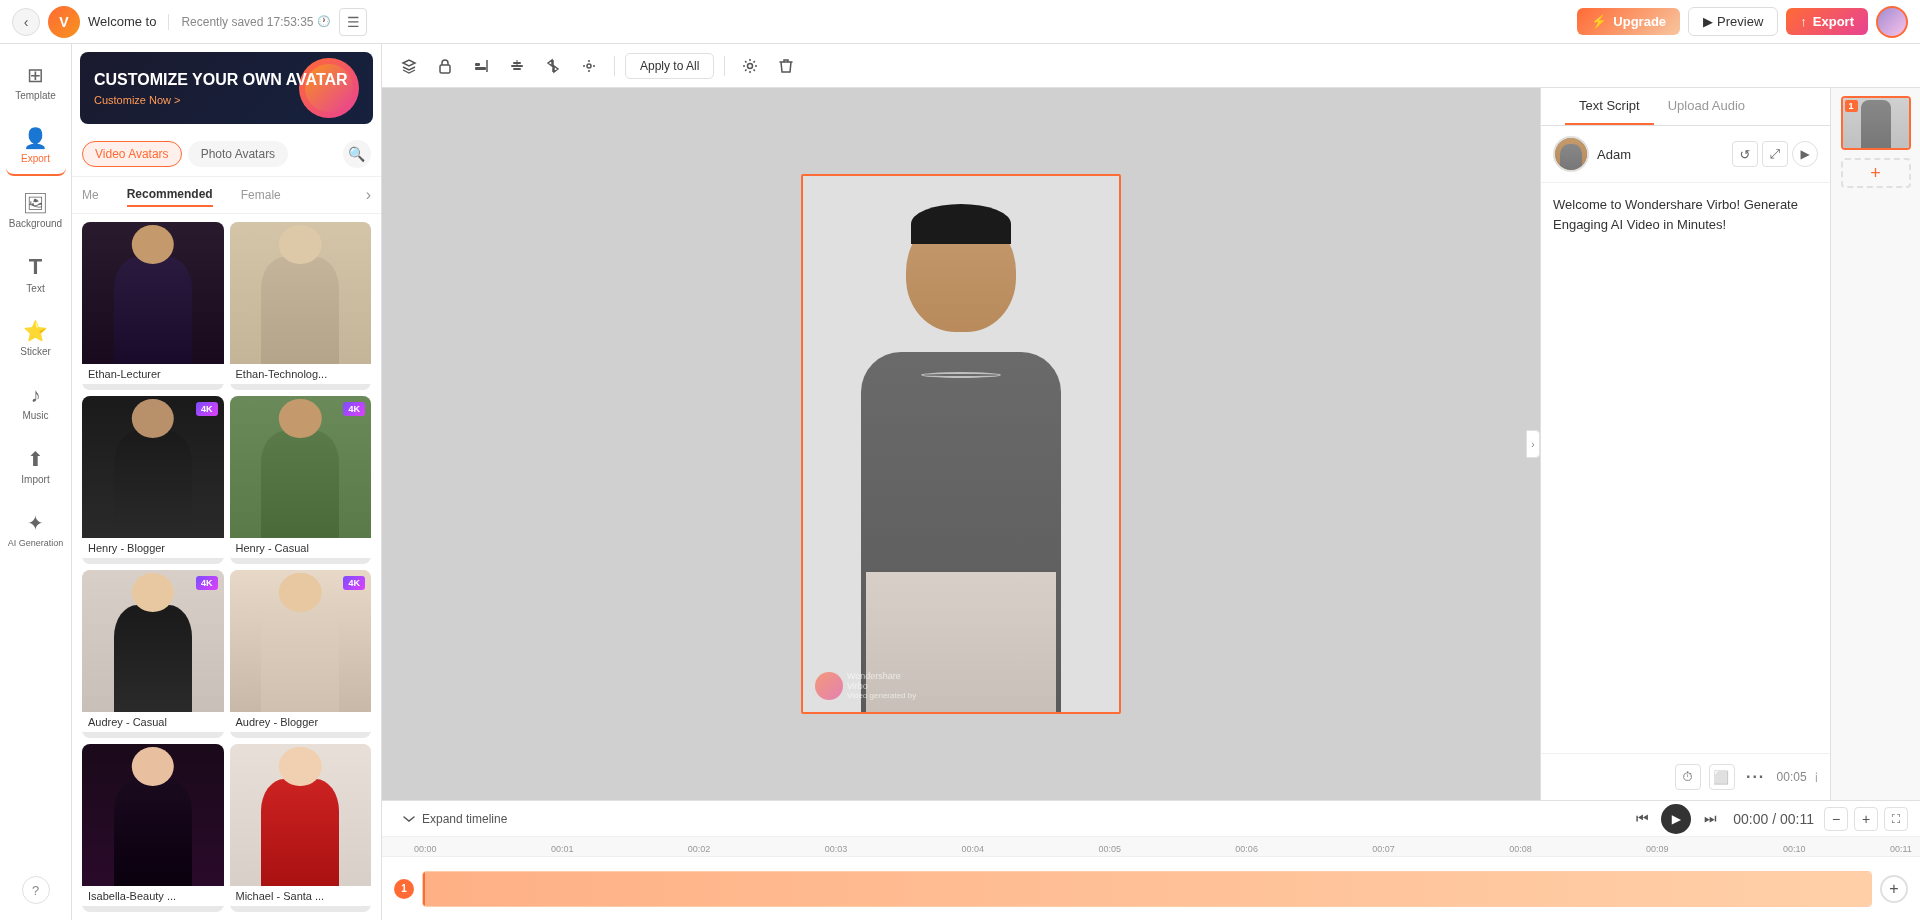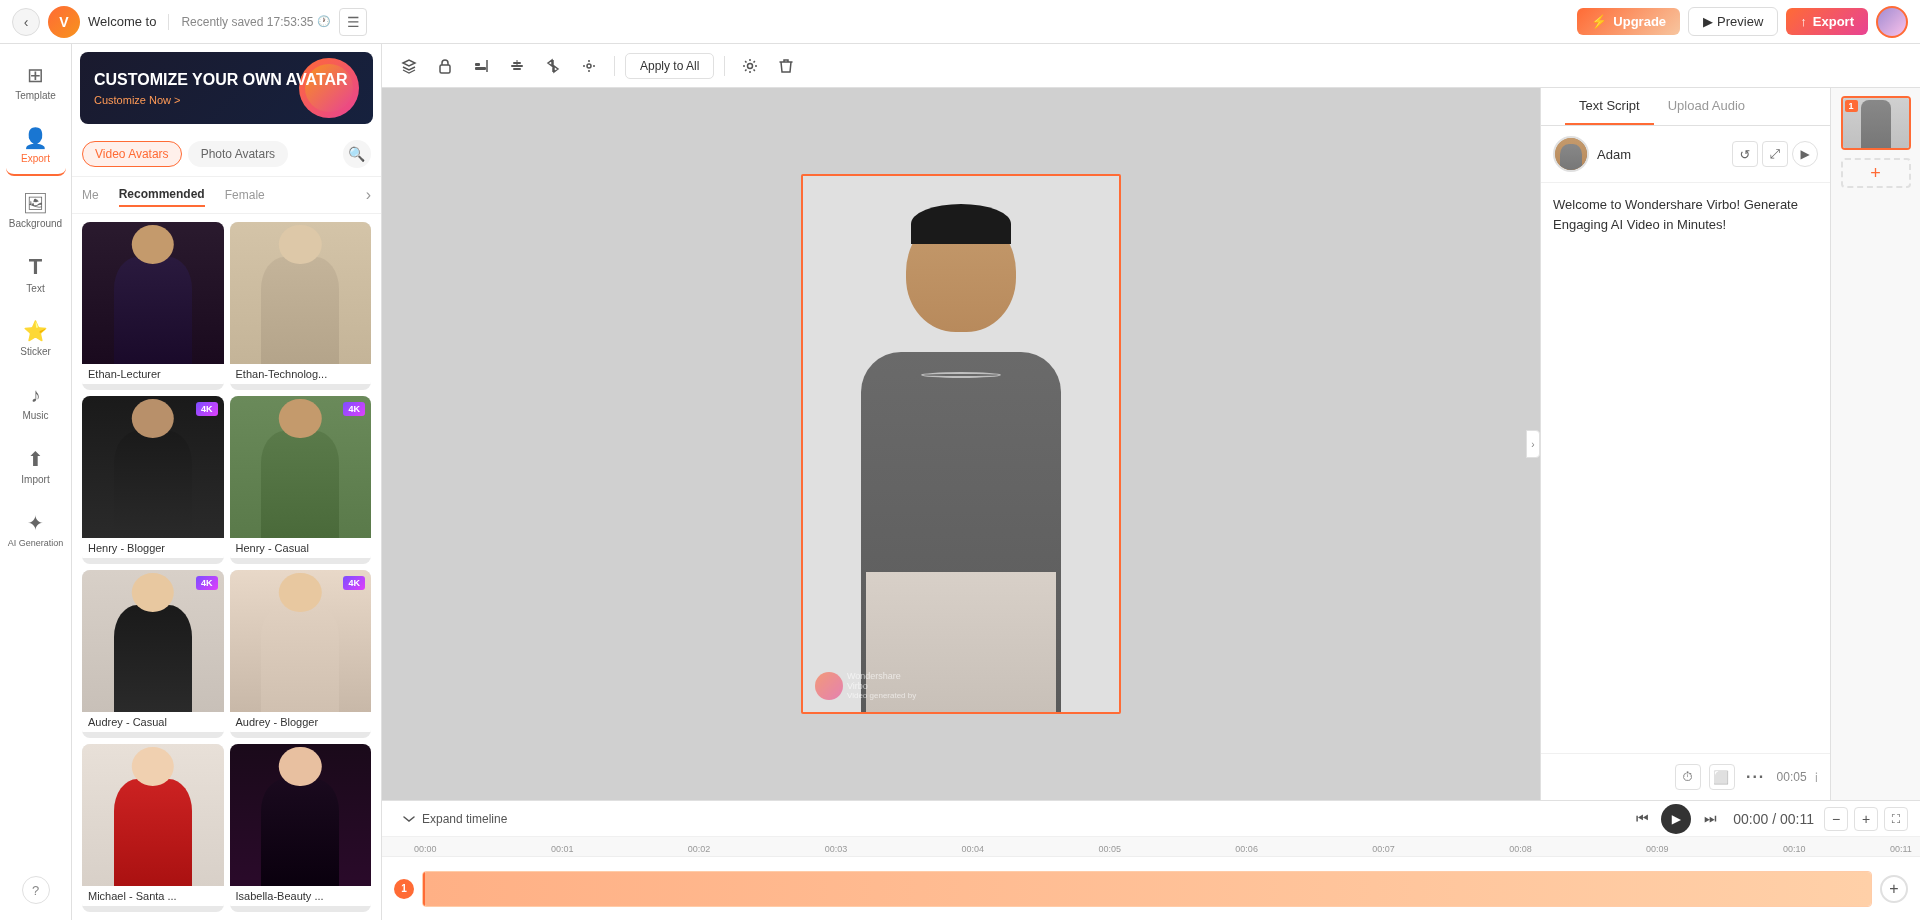--- a/index.html
+++ b/index.html
@@ -207,21 +207,21 @@
       cursor: pointer;
       color: #666;
       font-size: 14px;
     }
 
     
     .filter-tabs {
       display: flex;
       align-items: center;
       padding: 6px 10px;
-      gap: 20px;
+      gap: 28px;
       border-bottom: 1px solid #f0f0f0;
     }
     .filter-tab {
       font-size: 12px;
       color: #999;
       cursor: pointer;
       padding: 4px 0;
       font-weight: 500;
     }
     .filter-tab.active {
@@ -889,37 +889,37 @@
           <div class="avatar-silhouette">
             <div class="sil-body" style="background:linear-gradient(180deg,#e0d0c0,#d0c0b0);bottom:0;"></div>
             <div class="sil-head" style="background:#e8c8a0;bottom:70%;left:50%;transform:translateX(-50%);"></div>
           </div>
           <div class="badge-4k">4K</div>
         </div>
         <div class="avatar-name">Audrey - Blogger</div>
       </div>
 
       <div class="avatar-card">
+        <div class="avatar-card-img" style="background:linear-gradient(180deg,#1a0a1a,#2a0a2a);">
+          <div class="avatar-silhouette">
+            <div class="sil-body" style="background:linear-gradient(180deg,#1a0a1e,#0a000e);bottom:0;"></div>
+            <div class="sil-head" style="background:#e8c0a0;bottom:70%;left:50%;transform:translateX(-50%);"></div>
+          </div>
+        </div>
+        <div class="avatar-name">Isabella-Beauty ...</div>
+      </div>
+
+      <div class="avatar-card">
         <div class="avatar-card-img" style="background:linear-gradient(180deg,#e8e0d8,#d8d0c8);">
           <div class="avatar-silhouette">
             <div class="sil-body" style="background:linear-gradient(180deg,#cc2222,#aa1111);bottom:0;"></div>
             <div class="sil-head" style="background:#f0d0b0;bottom:70%;left:50%;transform:translateX(-50%);"></div>
           </div>
         </div>
         <div class="avatar-name">Michael - Santa ...</div>
-      </div>
-
-      <div class="avatar-card">
-        <div class="avatar-card-img" style="background:linear-gradient(180deg,#1a0a1a,#2a0a2a);">
-          <div class="avatar-silhouette">
-            <div class="sil-body" style="background:linear-gradient(180deg,#1a0a1e,#0a000e);bottom:0;"></div>
-            <div class="sil-head" style="background:#e8c0a0;bottom:70%;left:50%;transform:translateX(-50%);"></div>
-          </div>
-        </div>
-        <div class="avatar-name">Isabella-Beauty ...</div>
       </div>
     </div>
   </div>
 
   <div class="canvas-right-wrapper">
 
     <div class="toolbar">
       <button class="toolbar-btn" title="Layers">
         <svg width="16" height="16" viewBox="0 0 16 16" fill="none">
           <path d="M2 5l6-3 6 3-6 3-6-3z" stroke="#555" stroke-width="1.5" fill="none"></path>

